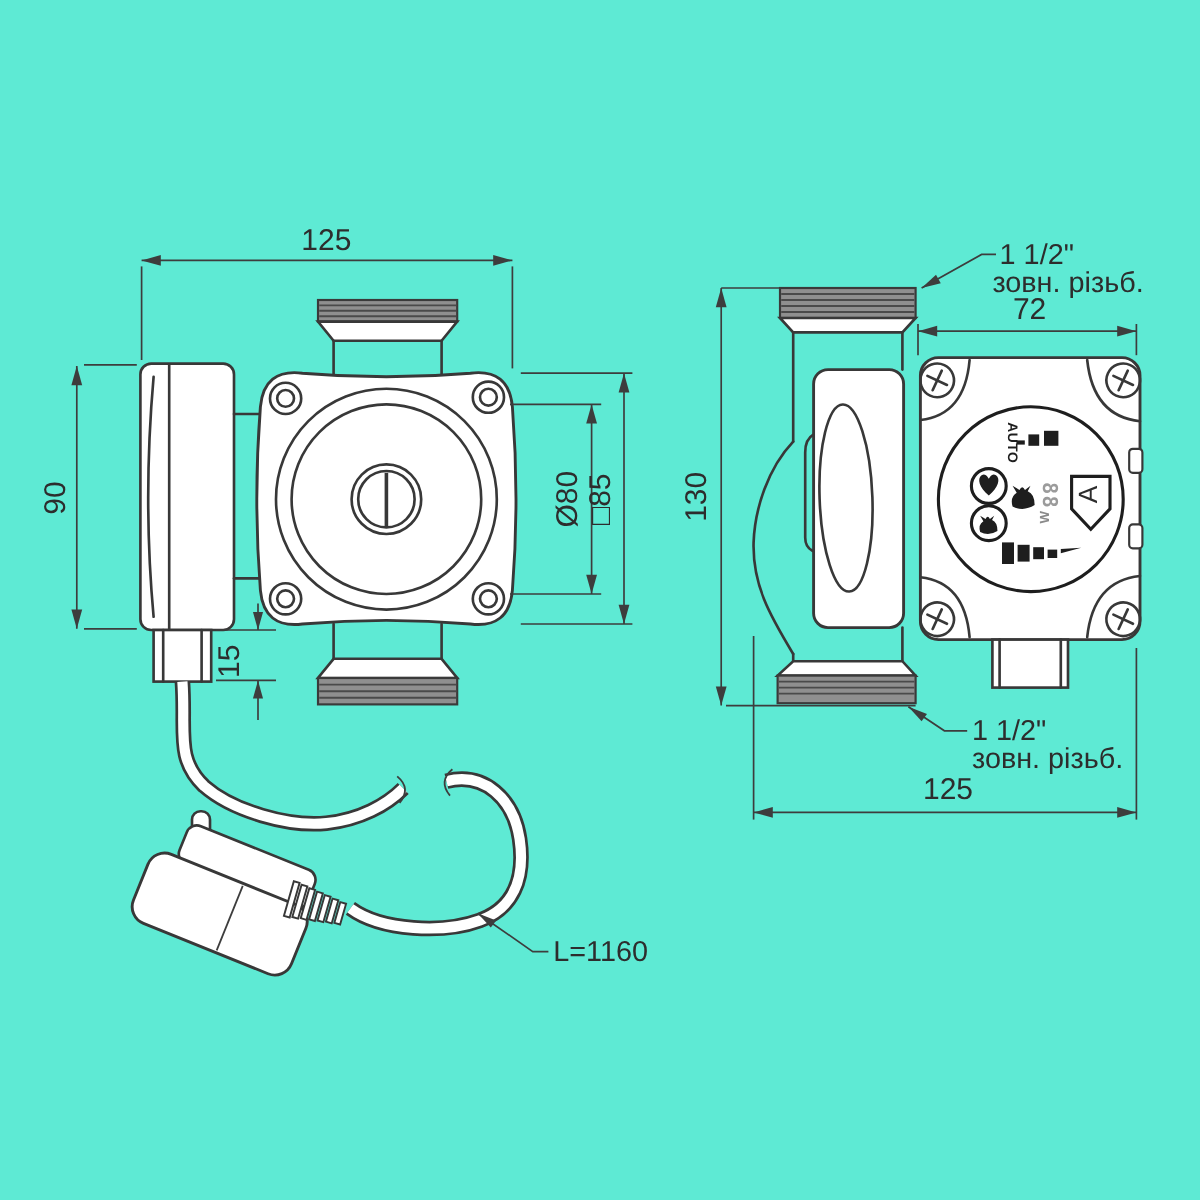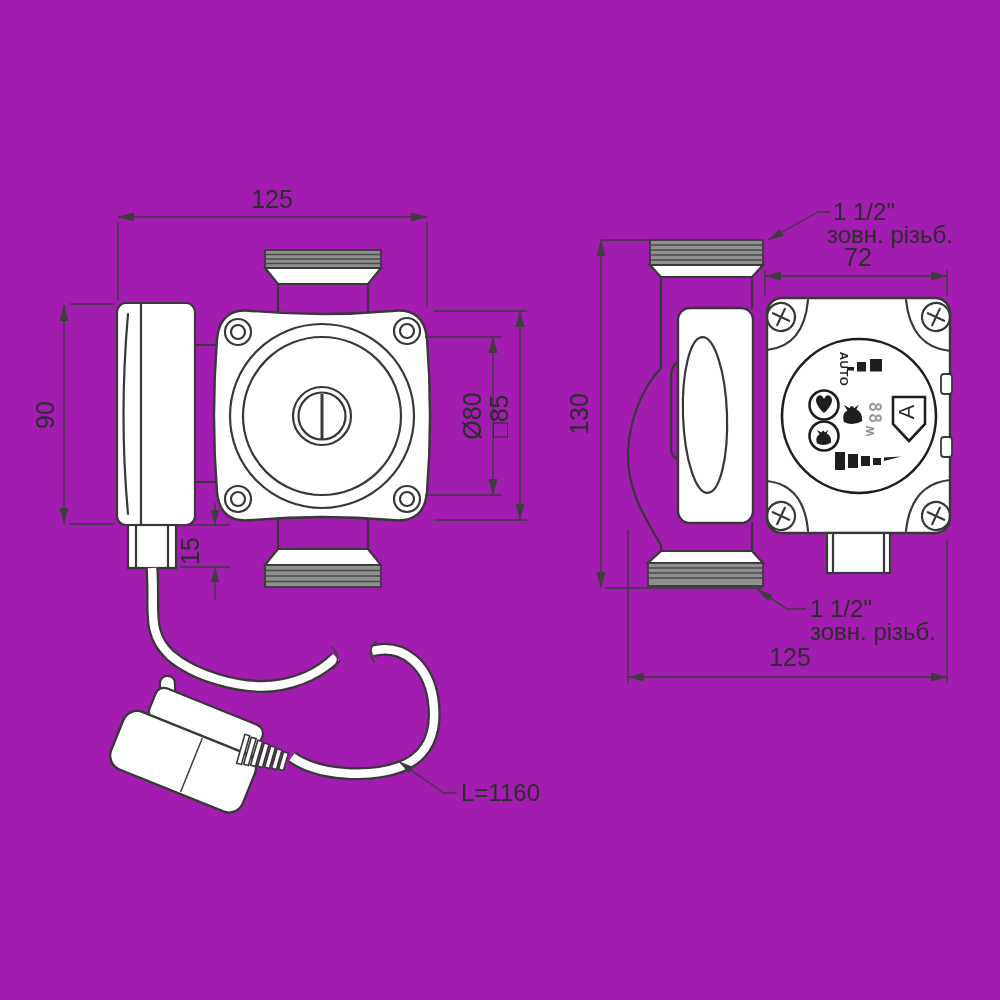--- a/index.html
+++ b/index.html
@@ -1,16 +1,16 @@
 <!DOCTYPE html>
 <html><head>
 <meta charset="utf-8">
 <style>
   html,body{margin:0;padding:0;background:#fff;}
-  .canvas{position:relative;width:1000px;height:1000px;background:#a21caf;overflow:hidden;}
+  .canvas{position:relative;width:1000px;height:1000px;background:#5eead4;overflow:hidden;}
   svg{display:block;}
   .ln{fill:none;stroke:#383838;stroke-width:2.2;stroke-linecap:round;stroke-linejoin:round;}
   .lnthin{fill:none;stroke:#3d3d3d;stroke-width:1.5;stroke-linecap:butt;}
   .dim{fill:none;stroke:#3d3d3d;stroke-width:1.4;}
   .arrow{fill:#3d3d3d;stroke:none;}
   .dimtext{font-family:"Liberation Sans","DejaVu Sans",sans-serif;font-size:25px;fill:#2d2d2d;}
   .lbltext{font-family:"Liberation Sans","DejaVu Sans",sans-serif;font-size:24px;fill:#2d2d2d;}
   .thread{fill:#8f8f8f;stroke:#3a3a3a;stroke-width:1.8;}
   .thline{stroke:#4a4a4a;stroke-width:1.6;}
   .white{fill:#ffffff;}

